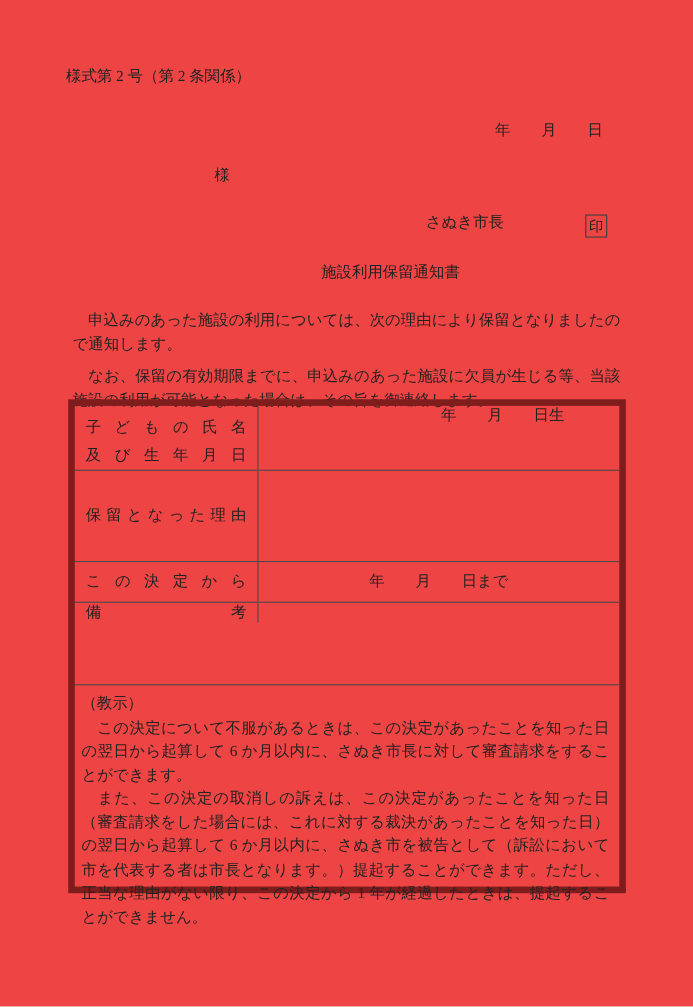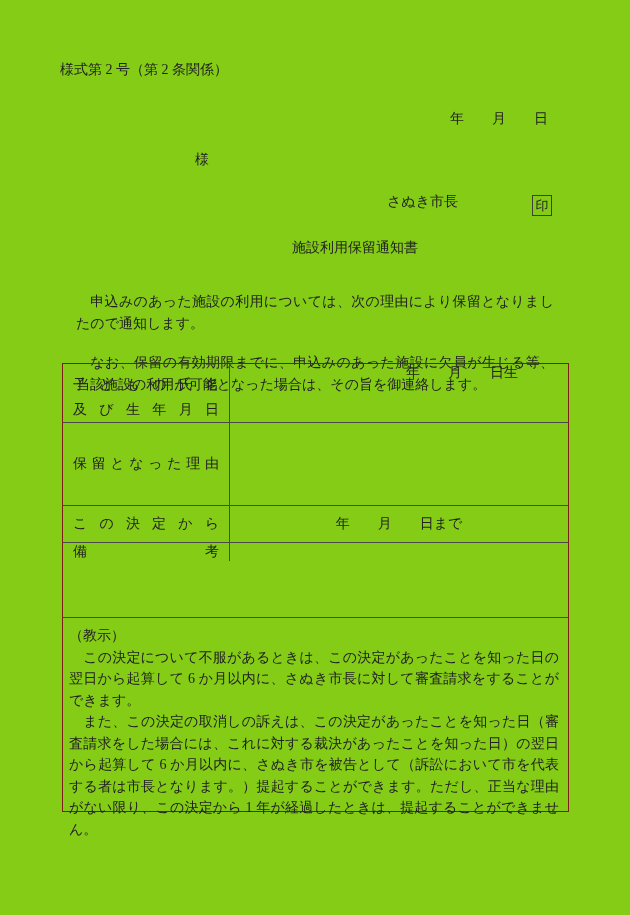--- a/index.html
+++ b/index.html
@@ -4,21 +4,21 @@
 <style>
   html, body {
     margin: 0;
     padding: 0;
     background: #ffffff;
   }
   .page {
     position: relative;
     width: 630px;
     height: 915px;
-    background: #84cc16;
+    background: #ef4444;
     color: #222222;
     font-family: "Liberation Serif", "DejaVu Serif", serif;
     font-size: 14px;
     overflow: hidden;
   }
   .abs { position: absolute; }
 
   .form-number { left: 60px; top: 61px; }
   .date-line   { left: 450px; top: 110px; }
   .addressee   { left: 195px; top: 151px; }
@@ -38,27 +38,27 @@
     width: 630px;
     text-align: center;
     padding-left: 40px;
   }
 
   .intro {
     left: 60px; top: 275px;
     width: 510px;
     line-height: 22.4px;
   }
-  .intro p { margin: 16px; text-align: justify; }
+  .intro p { margin: 6px; text-align: justify; }
 
   .form-box {
     left: 62px; top: 363px;
     width: 507px; height: 449px;
     box-sizing: border-box;
-    border: 1px solid #7f1d1d;
+    border: 6px solid #7f1d1d;
     display: flex;
     flex-direction: column;
   }
   .frow {
     display: flex;
     border-bottom: 1px solid #4a4a4a;
     box-sizing: border-box;
     flex: 0 0 auto;
   }
   .r1 { height: 59px; }

